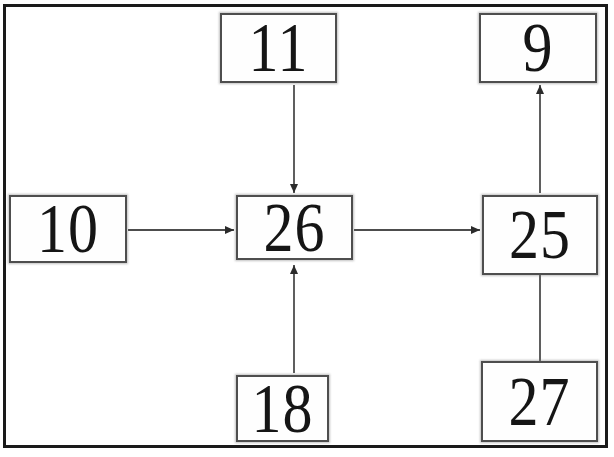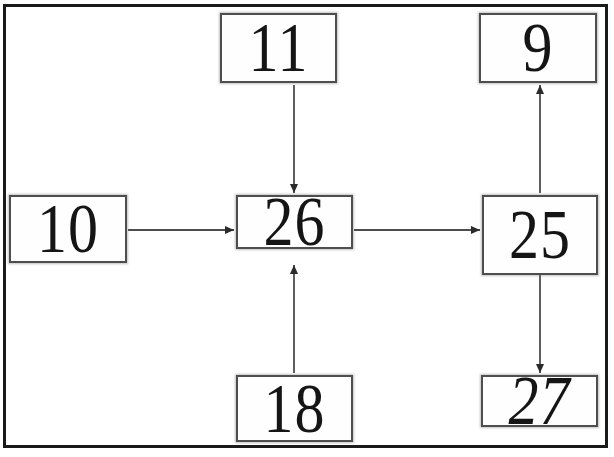--- a/index.html
+++ b/index.html
@@ -81,26 +81,26 @@
   <div id="node-layer">
       <div class="node" style="left: 9px; top: 195px; width: 118px; height: 68px; border-color: rgb(78, 78, 78);">
         <span class="node-label" style="color: rgb(21, 21, 21);">10</span>
       </div>
       <div class="node" style="left: 220px; top: 13px; width: 117px; height: 70px; border-color: rgb(78, 78, 78);">
         <span class="node-label" style="color: rgb(21, 21, 21);">11</span>
       </div>
       <div class="node" style="left: 479px; top: 13px; width: 118px; height: 70px; border-color: rgb(78, 78, 78);">
         <span class="node-label" style="color: rgb(21, 21, 21);">9</span>
       </div>
-      <div class="node" style="left: 236px; top: 195px; width: 117px; height: 54px; border-color: rgb(78, 78, 78); align-items: center;">
+      <div class="node" style="left: 236px; top: 195px; width: 117px; height: 65px; border-color: rgb(78, 78, 78); align-items: center;">
         <span class="node-label" style="color: rgb(21, 21, 21);">26</span>
       </div>
       <div class="node" style="left: 482px; top: 195px; width: 116px; height: 80px; border-color: rgb(78, 78, 78);">
         <span class="node-label" style="color: rgb(21, 21, 21);">25</span>
       </div>
-      <div class="node" style="left: 236px; top: 375px; width: 117px; height: 67px; border-color: rgb(78, 78, 78);">
+      <div class="node" style="left: 236px; top: 375px; width: 93px; height: 67px; border-color: rgb(78, 78, 78);">
         <span class="node-label" style="color: rgb(21, 21, 21);">18</span>
       </div>
-      <div class="node" style="left: 481px; top: 375px; width: 117px; height: 52px; border-color: rgb(78, 78, 78); font-style: italic;">
+      <div class="node" style="left: 481px; top: 361px; width: 117px; height: 81px; border-color: rgb(78, 78, 78);">
         <span class="node-label" style="color: rgb(21, 21, 21);">27</span>
       </div>
     </div>
 </div>
 
 </body></html>

